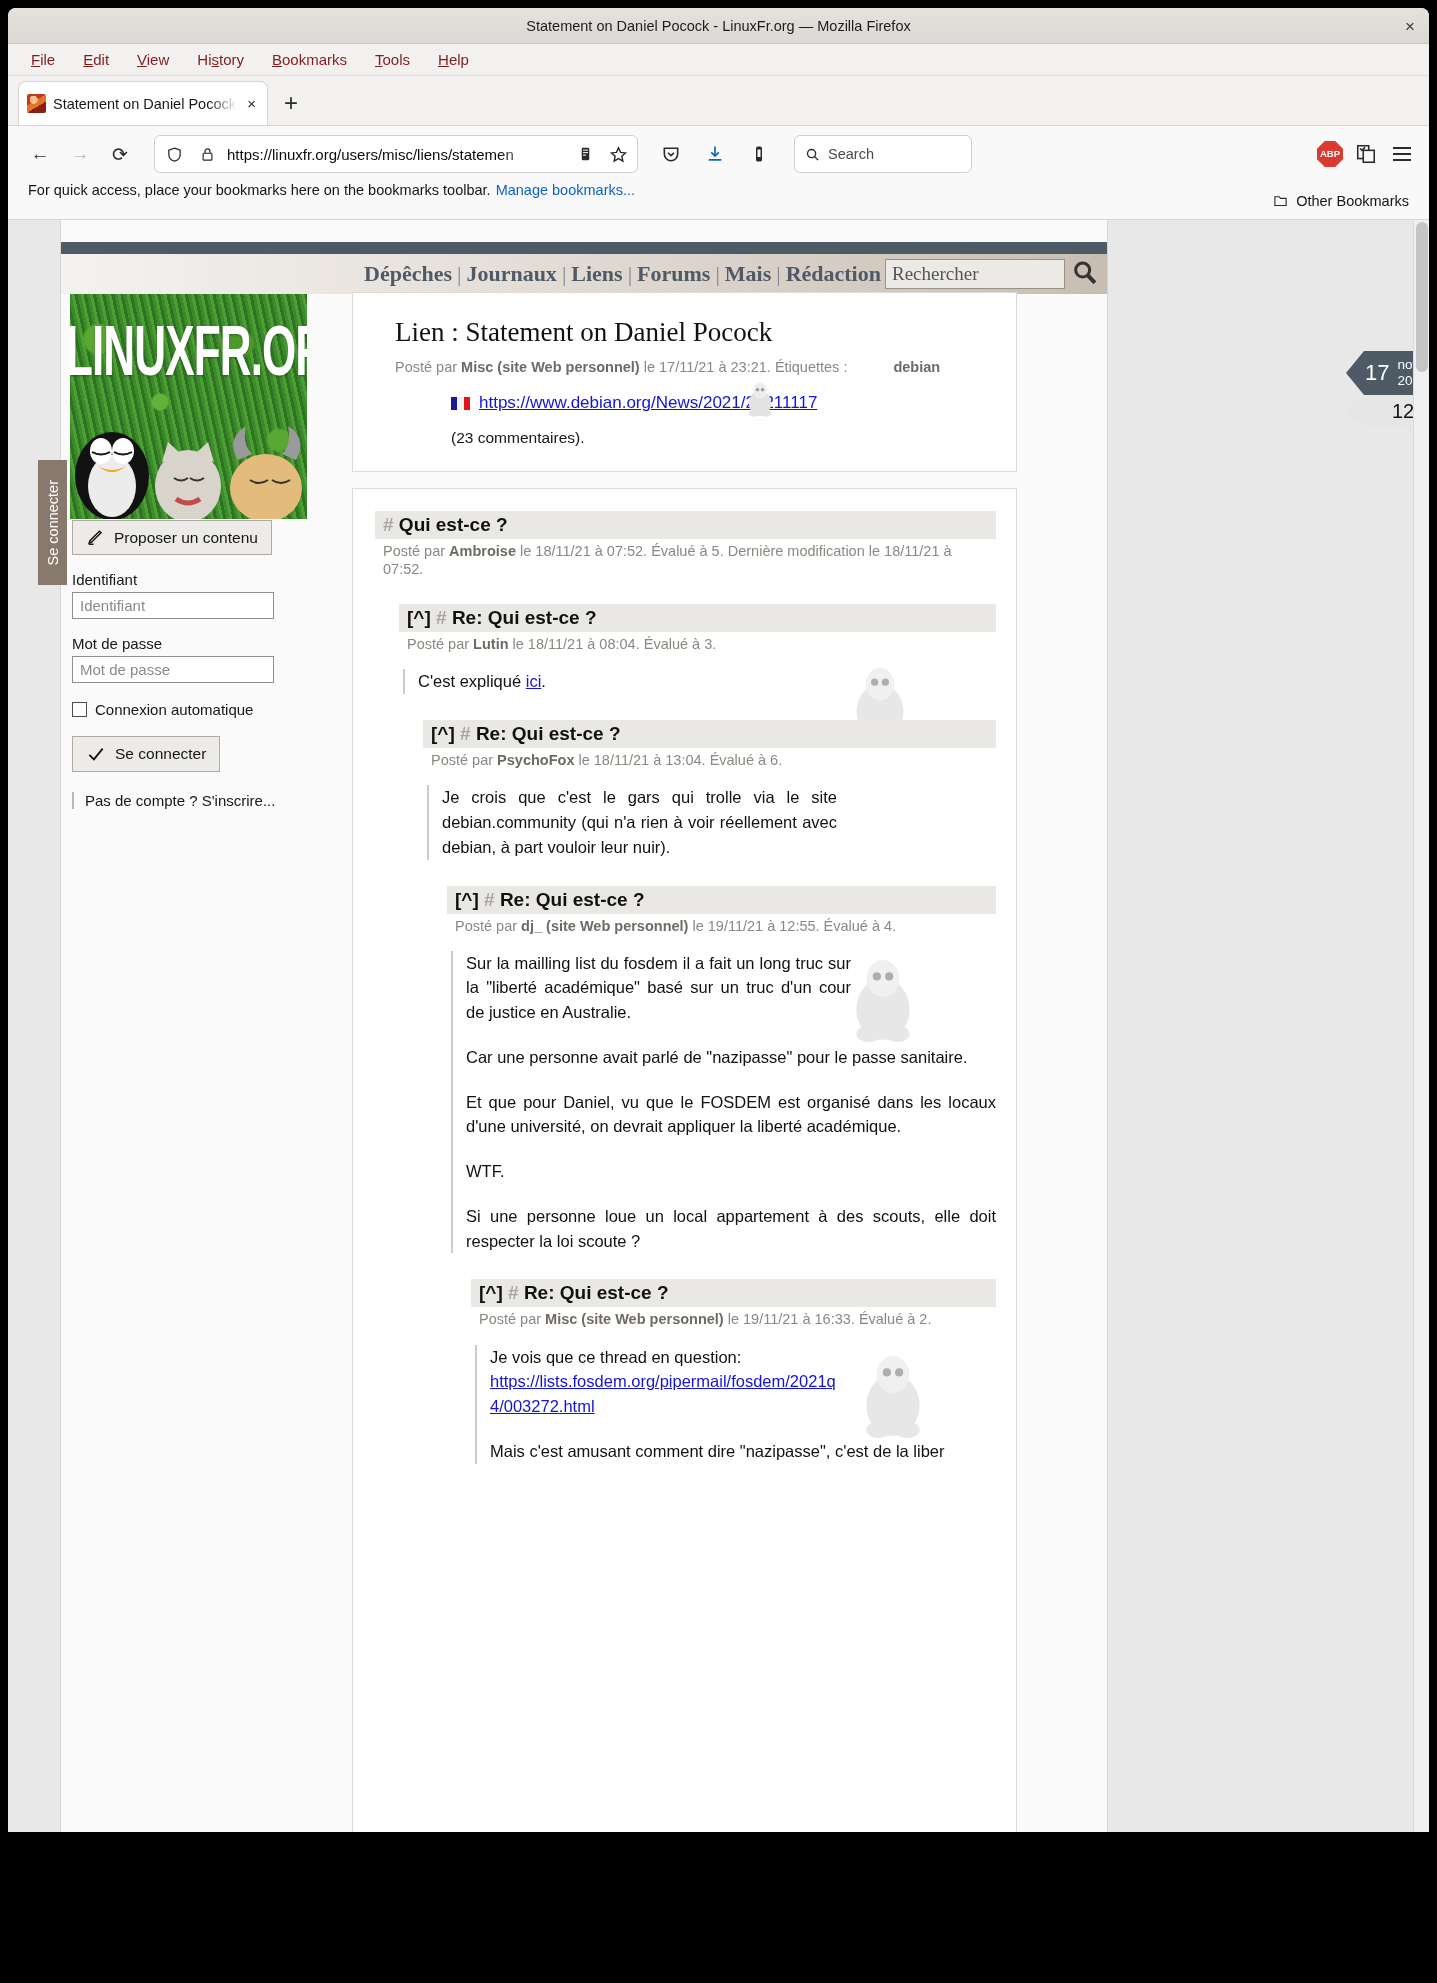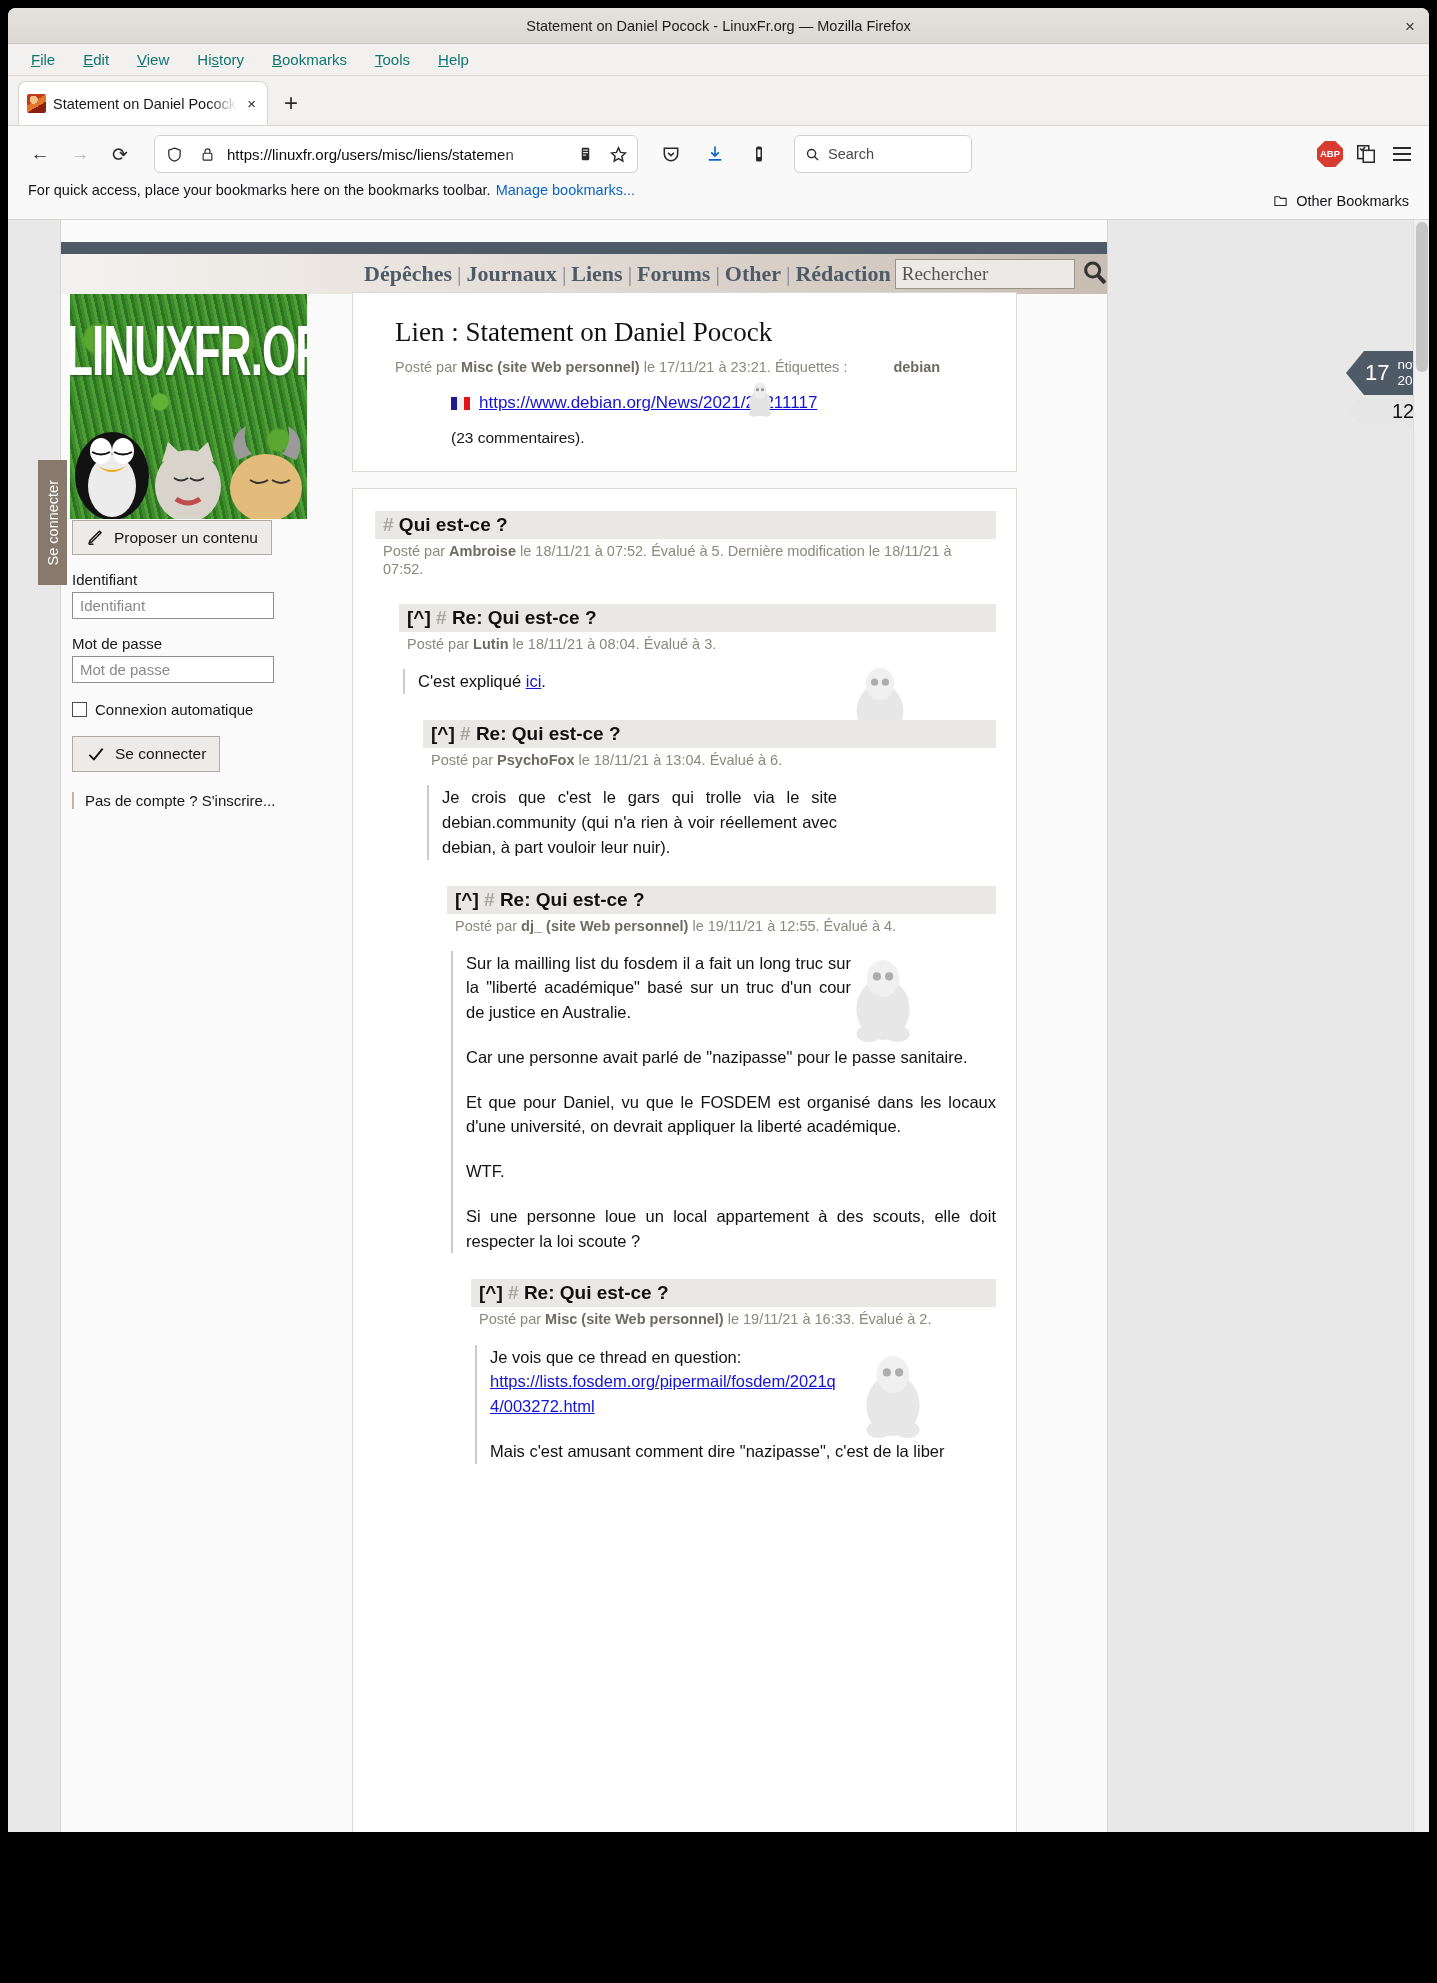--- a/index.html
+++ b/index.html
@@ -13,21 +13,21 @@
 
   .titlebar { height:36px; background:linear-gradient(#e5e1dd,#dcd8d3);
               border-bottom:1px solid #c9c4bf; position:relative;
               display:flex; align-items:center; justify-content:center; }
   .titlebar .title { font-size:14.5px; color:#1d1d1d; }
   .titlebar .winclose { position:absolute; right:14px; top:50%; transform:translateY(-50%);
               font-size:17px; color:#3a3a3a; line-height:1; cursor:default; }
 
   .menubar { height:32px; background:#f3f1ef; border-bottom:1px solid #dfdbd7;
              display:flex; align-items:center; padding-left:14px; gap:10px; }
-  .menubar .mi { font-size:15px; color:#0f766e; padding:3px 9px; border-radius:3px; }
+  .menubar .mi { font-size:15px; color:#7f1d1d; padding:3px 9px; border-radius:3px; }
   .menubar .mi u { text-decoration:underline; }
 
   .tabstrip { height:50px; background:#f3f1ef; display:flex; align-items:flex-end;
               padding-left:10px; border-bottom:1px solid #d8d4d0; }
   .tab { height:44px; width:250px; background:#fff; border:1px solid #d8d4d0; border-bottom:none;
          border-radius:8px 8px 0 0; display:flex; align-items:center; padding:0 8px; gap:7px; }
   .tab .fav { width:19px; height:19px; border-radius:2px; flex:none;
               background:
                 radial-gradient(circle at 35% 30%, #f5c38a 0 22%, transparent 23%),
                 linear-gradient(150deg,#c23a1e 0 38%, #e27628 38% 62%, #8b1f12 62% 100%); }
@@ -291,21 +291,21 @@
     </span>
   </div>
 
   <div class="viewport">
     <div class="pagecanvas"></div>
     <div class="pagewhite"></div>
 
     <div class="sitebar"></div>
     <div class="navstrip">
       <div class="navlinks">
-        <span>Dépêches</span><span class="sep">|</span><span>Journaux</span><span class="sep">|</span><span>Liens</span><span class="sep">|</span><span>Forums</span><span class="sep">|</span><span>Other</span><span class="sep">|</span><span>Rédaction</span>
+        <span>Dépêches</span><span class="sep">|</span><span>Journaux</span><span class="sep">|</span><span>Liens</span><span class="sep">|</span><span>Forums</span><span class="sep">|</span><span>Mais</span><span class="sep">|</span><span>Rédaction</span>
       </div>
       <div class="searchwrap">
         <div class="sitesearch">Rechercher</div>
         <span class="maglass">
           <svg width="28" height="28" viewBox="0 0 24 24" fill="none" stroke="#333" stroke-width="2.6">
               <circle cx="10" cy="9.5" r="6"></circle>
               <path d="M14.5 14 L20.5 20.5" stroke-width="3.4"></path>
             </svg>
         </span>
       </div>

